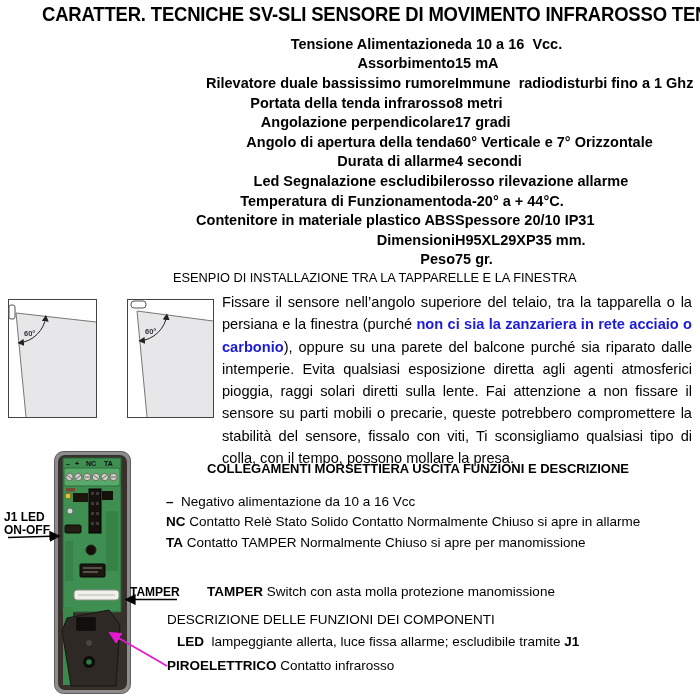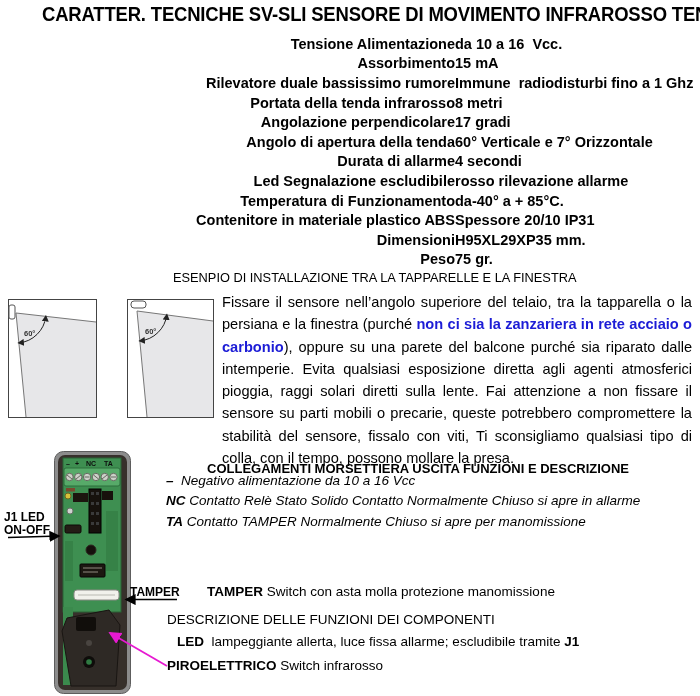--- a/index.html
+++ b/index.html
@@ -28,21 +28,21 @@
     font-size:14.6px;line-height:22.3px;text-align:justify;
   }
   .hl-blue{color:#1c1cd6;font-weight:bold;}
   .board-photo{position:absolute;left:54px;top:451px;}
   .annot{position:absolute;font-size:12px;font-weight:bold;line-height:13px;white-space:nowrap;}
   .annot-j1{left:4px;top:511px;}
   .annot-tamper{left:130px;top:586px;}
   .conn-heading{
     position:absolute;left:207px;top:461px;font-size:13px;font-weight:bold;white-space:nowrap;
   }
-  .terminals{position:absolute;left:166px;top:473px;width:530px;font-style:italic;}
+  .terminals{position:absolute;left:166px;top:494px;width:530px;}
   .term-row{height:20.4px;font-size:13.5px;white-space:nowrap;}
   .term-sym{font-weight:bold;}
   .conn-line{position:absolute;font-size:13.5px;white-space:nowrap;}
   .bold{font-weight:bold;}
   .tamper-desc{left:207px;top:584px;}
   .func-heading{left:167px;top:612px;}
   .led-line{left:177px;top:634px;}
   .piro-line{left:167px;top:658px;}
   .overlay{position:absolute;left:0;top:0;width:700px;height:696px;pointer-events:none;}
 </style>
@@ -81,21 +81,21 @@
       <div class="spec-row">
       <span class="spec-label">Durata di allarme</span>
       <span class="spec-value pre">4 secondi</span>
     </div>
       <div class="spec-row">
       <span class="spec-label">Led Segnalazione escludibile</span>
       <span class="spec-value pre">rosso rilevazione allarme</span>
     </div>
       <div class="spec-row">
       <span class="spec-label">Temperatura di Funzionamento</span>
-      <span class="spec-value pre">da-40° a + 85°C.</span>
+      <span class="spec-value pre">da-20° a + 44°C.</span>
     </div>
       <div class="spec-row">
       <span class="spec-label">Contenitore in materiale plastico ABS</span>
       <span class="spec-value pre">Spessore 20/10 IP31</span>
     </div>
       <div class="spec-row">
       <span class="spec-label">Dimensioni</span>
       <span class="spec-value pre">H95XL29XP35 mm.</span>
     </div>
       <div class="spec-row">
@@ -225,21 +225,21 @@
     <span class="bold">TAMPER</span><span class="pre"> Switch con asta molla protezione manomissione</span>
   </div>
 
   <div class="conn-line func-heading">DESCRIZIONE DELLE FUNZIONI DEI COMPONENTI</div>
 
   <div class="conn-line led-line">
     <span class="bold">LED</span><span class="pre">  lampeggiante allerta, luce fissa allarme; escludibile tramite </span><span class="bold">J1</span>
   </div>
 
   <div class="conn-line piro-line">
-    <span class="bold">PIROELETTRICO</span><span class="pre"> Switch infrarosso</span>
+    <span class="bold">PIROELETTRICO</span><span class="pre"> Contatto infrarosso</span>
   </div>
 
   <svg class="overlay" width="700" height="696" viewBox="0 0 700 696">
     <defs>
       <marker id="ahk" markerWidth="8" markerHeight="8" refX="6" refY="3.5" orient="auto">
         <path d="M0,0 L7,3.5 L0,7 z" fill="#000"></path>
       </marker>
       <marker id="ahm" markerWidth="8" markerHeight="8" refX="6" refY="3.5" orient="auto">
         <path d="M0,0 L7,3.5 L0,7 z" fill="#e619d1"></path>
       </marker>

